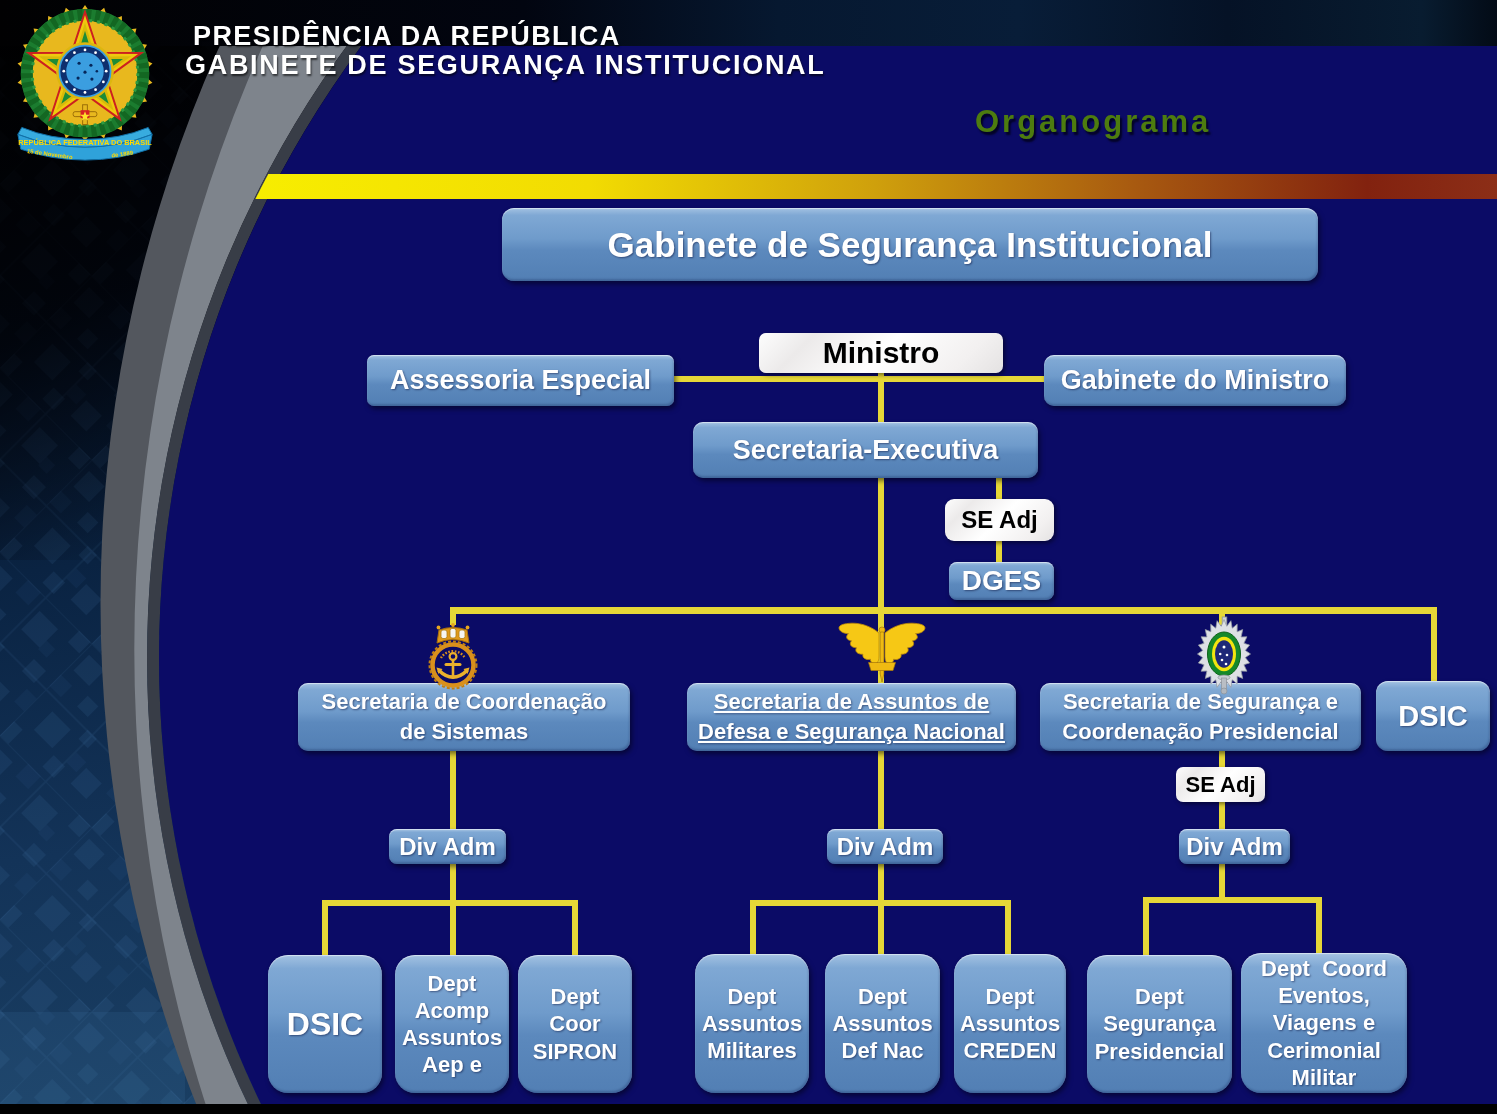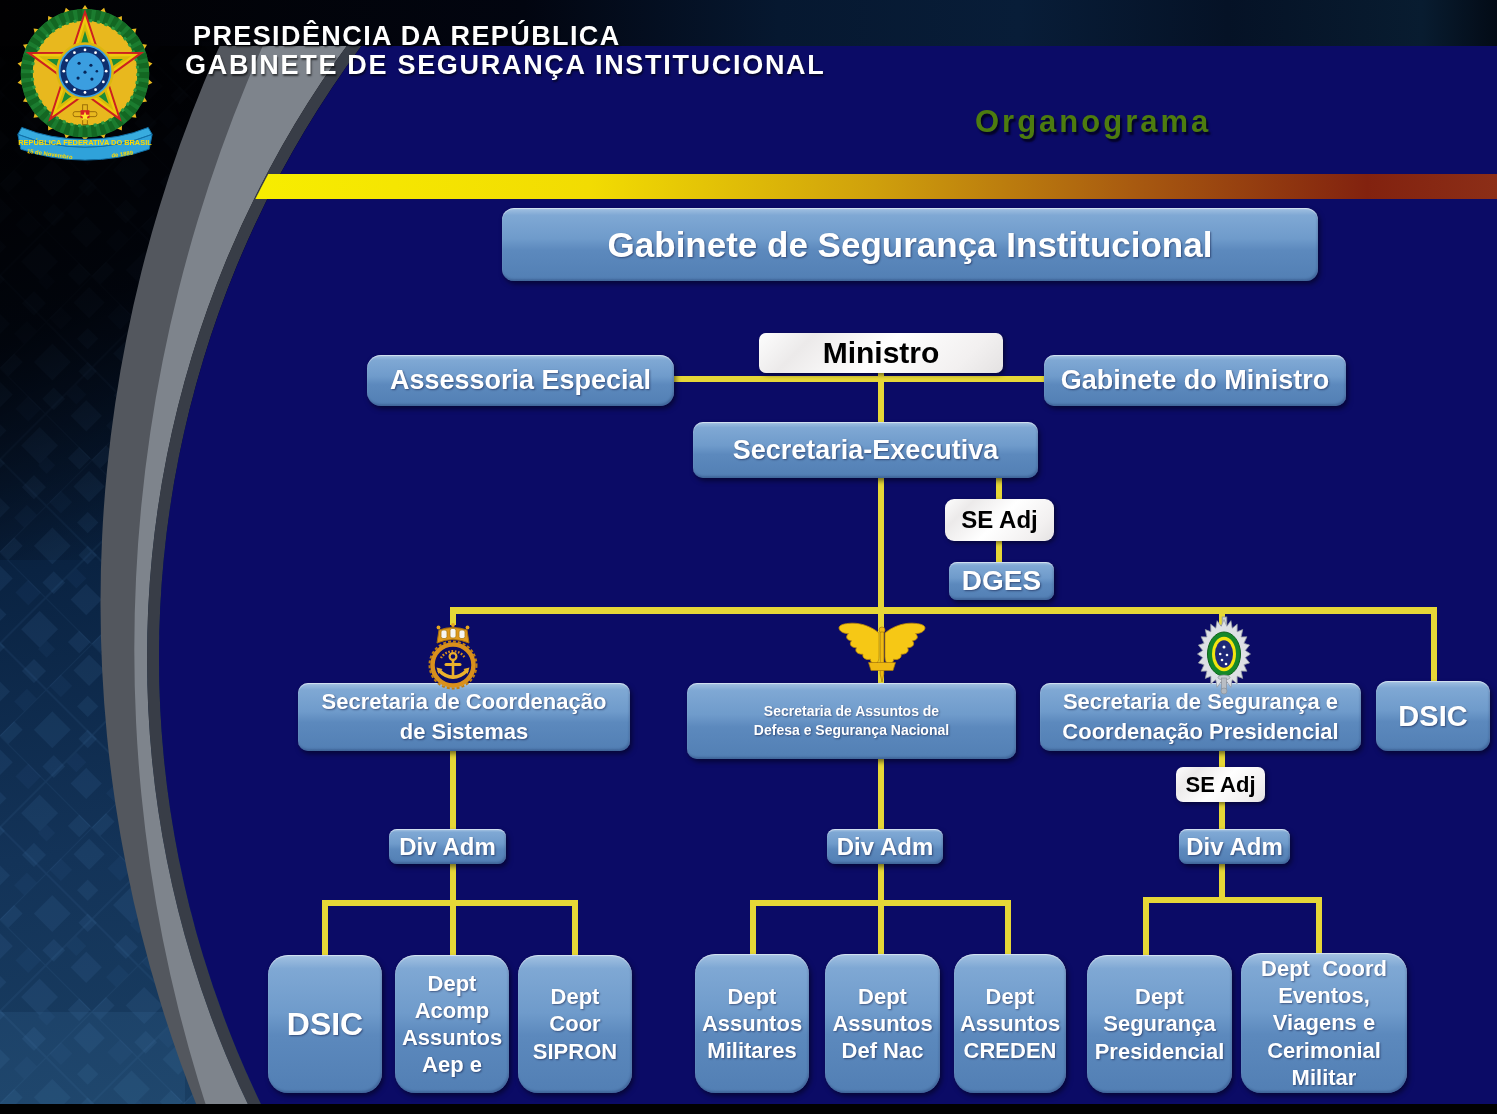--- a/index.html
+++ b/index.html
@@ -134,28 +134,28 @@
 <div class="ln" style="left:750px;top:900px;width:6px;height:57px;"></div>
 <div class="ln" style="left:1005px;top:900px;width:6px;height:57px;"></div>
 
 <div class="ln" style="left:1219px;top:862px;width:6px;height:41px;"></div>
 <div class="ln" style="left:1143px;top:897px;width:179px;height:6px;"></div>
 <div class="ln" style="left:1143px;top:897px;width:6px;height:60px;"></div>
 <div class="ln" style="left:1316px;top:897px;width:6px;height:60px;"></div>
 
 <div class="b" style="left:502px;top:208px;width:816px;height:73px;border-radius:12px;font-size:35px;">Gabinete de Segurança Institucional</div>
 <div class="w" style="left:759px;top:310px;width:244px;height:40px;border-radius:7px;font-size:30px;margin-top:23px;">Ministro</div>
-<div class="b" style="left:367px;top:355px;width:307px;height:51px;border-radius:14px;font-size:27px;">Assessoria Especial</div>
+<div class="b" style="left:367px;top:355px;width:307px;height:51px;border-radius:7px;font-size:27px;">Assessoria Especial</div>
 <div class="b" style="left:1044px;top:355px;width:302px;height:51px;border-radius:10px;font-size:27px;">Gabinete do Ministro</div>
 <div class="b" style="left:693px;top:422px;width:345px;height:56px;border-radius:10px;font-size:27px;">Secretaria-Executiva</div>
 <div class="w" style="left:945px;top:499px;width:109px;height:42px;border-radius:9px;font-size:24px;">SE Adj</div>
 <div class="b" style="left:949px;top:562px;width:105px;height:38px;border-radius:8px;font-size:28px;">DGES</div>
 
 <div class="b" style="left:298px;top:683px;width:332px;height:68px;border-radius:10px;font-size:22px;line-height:1.35;">Secretaria de Coordenação<br>de Sistemas</div>
-<div class="b" style="left:687px;top:683px;width:329px;height:76px;border-radius:10px;font-size:14px;line-height:1.35;">Secretaria de Assuntos de<br>Defesa e Segurança Nacional</div>
+<div class="b" style="left:687px;top:683px;width:329px;height:68px;border-radius:10px;font-size:22px;line-height:1.35;text-decoration:underline;">Secretaria de Assuntos de<br>Defesa e Segurança Nacional</div>
 <div class="b" style="left:1040px;top:683px;width:321px;height:68px;border-radius:10px;font-size:22px;line-height:1.35;">Secretaria de Segurança e<br>Coordenação Presidencial</div>
 <div class="b" style="left:1376px;top:681px;width:114px;height:70px;border-radius:12px;font-size:29px;">DSIC</div>
 
 <div class="w" style="left:1176px;top:767px;width:89px;height:35px;border-radius:7px;font-size:22px;">SE Adj</div>
 
 <div class="b" style="left:389px;top:829px;width:117px;height:35px;border-radius:8px;font-size:24px;">Div Adm</div>
 <div class="b" style="left:827px;top:829px;width:116px;height:35px;border-radius:8px;font-size:24px;">Div Adm</div>
 <div class="b" style="left:1179px;top:829px;width:111px;height:35px;border-radius:8px;font-size:24px;">Div Adm</div>
 
 <div class="b" style="left:268px;top:955px;width:114px;height:138px;border-radius:20px;font-size:32px;">DSIC</div>

